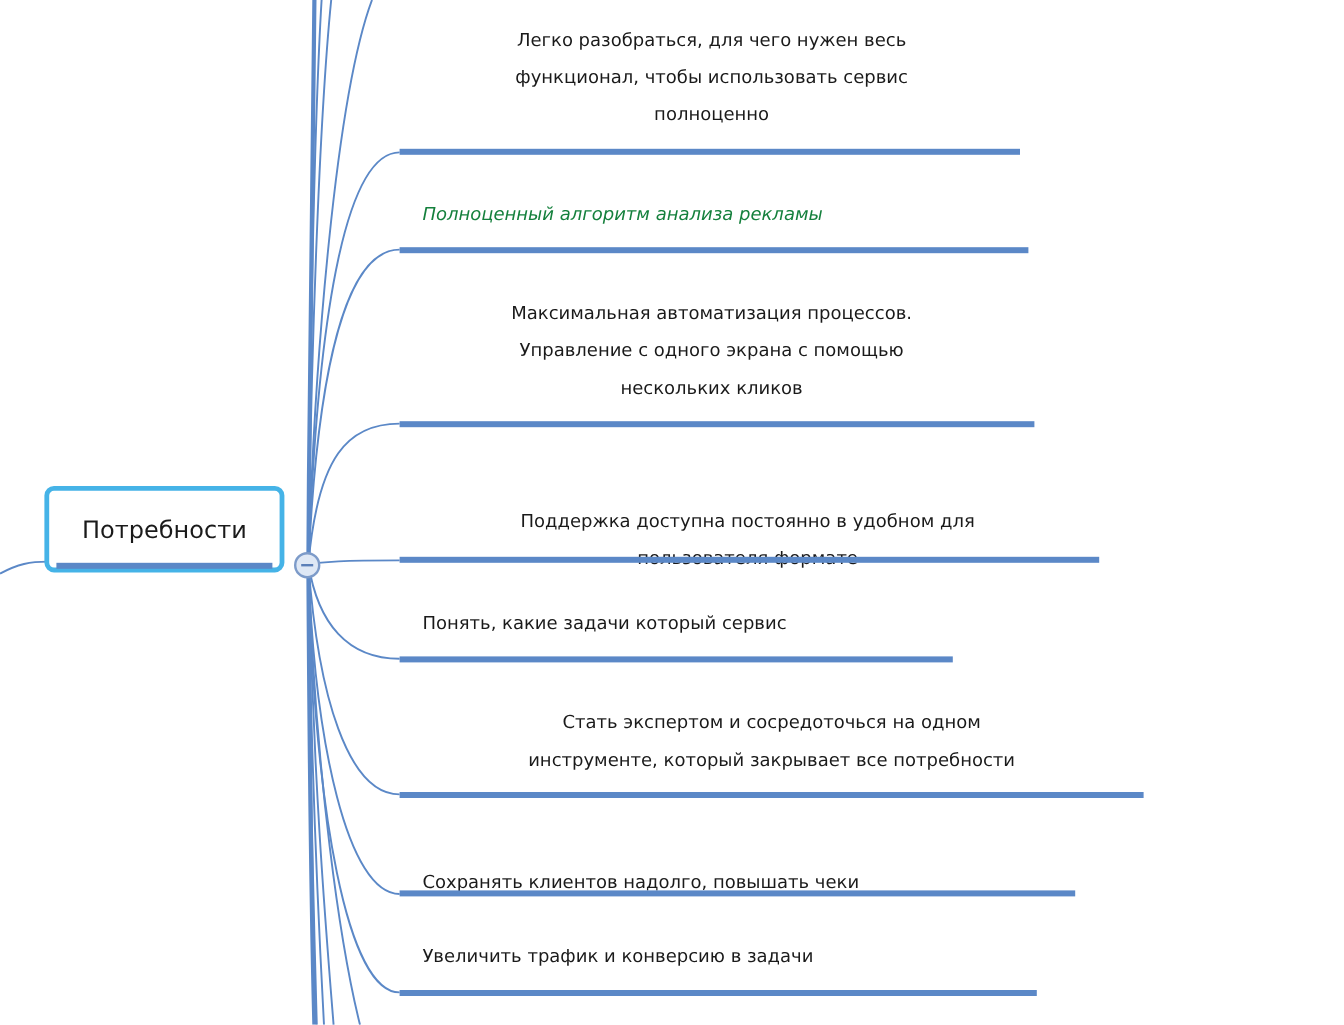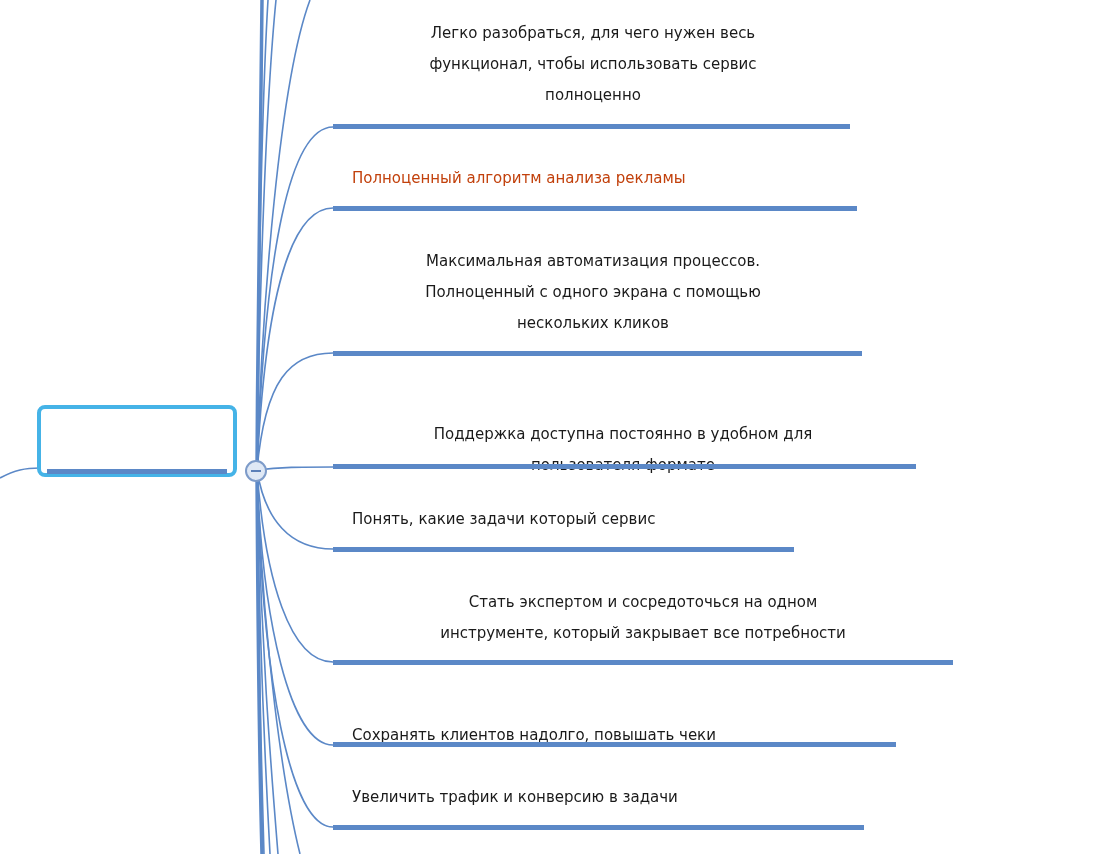--- a/index.html
+++ b/index.html
@@ -3,21 +3,21 @@
 <meta charset="utf-8">
 <style>
   html, body { margin:0; padding:0; background:#ffffff; }
   body { width:1120px; height:854px; position:relative; overflow:hidden; font-family:"Liberation Sans", sans-serif; }
   #map { position:absolute; left:0; top:0; width:1120px; height:854px; }
   .branch-text {
     position:absolute; font-family:"DejaVu Sans", sans-serif; font-size:15px; line-height:31px;
     color:#1a1a1a; text-align:center; white-space:pre-line;
   }
   .branch-text.left { text-align:left; }
-  .branch-text.red { color:#c2410c; }
+  .branch-text.red { color:#15803d;font-style:italic; }
   .underline { position:absolute; height:5px; background:#5b88c7; }
   .central {
     position:absolute; left:37px; top:405px; width:200px; height:72px;
     border:4px solid #45b3e7; border-radius:8px; box-sizing:border-box; background:#fff;
   }
   .central-label { position:absolute; left:0; right:0; top:20px; text-align:center;
     font-family:"DejaVu Sans", sans-serif; font-size:20px; color:#1a1a1a; }
   .central-bar { position:absolute; left:6px; right:6px; top:60px; height:5px; background:#5b88c7; }
   .collapse-btn {
     position:absolute; left:245px; top:460px; width:22px; height:22px; border-radius:50%;
@@ -51,34 +51,35 @@
 
     <path d="M0 478 C 15 470, 25 468, 40 468"></path>
   </g>
   <g stroke="#5b88c7" stroke-width="3.5" fill="none">
     <path d="M257 470 C 258 300, 260 120, 262 0"></path>
     <path d="M257 470 C 258 650, 260 780, 262 854"></path>
   </g>
 </svg>
 
 <div class="central">
+  <div class="central-label">Потребности</div>
   <div class="central-bar"></div>
 </div>
 <div class="collapse-btn"></div>
 
 <div class="branch-text" style="left:333px; top:18px; width:520px;">Легко разобраться, для чего нужен весь
 функционал, чтобы использовать сервис
 полноценно</div>
 <div class="underline" style="left:333px; top:124px; width:517px;"></div>
 
 <div class="branch-text left red" style="left:352px; top:163px; width:520px;">Полноценный алгоритм анализа рекламы</div>
 <div class="underline" style="left:333px; top:206px; width:524px;"></div>
 
 <div class="branch-text" style="left:333px; top:246px; width:520px;">Максимальная автоматизация процессов.
-Полноценный с одного экрана с помощью
+Управление с одного экрана с помощью
 нескольких кликов</div>
 <div class="underline" style="left:333px; top:351px; width:529px;"></div>
 
 <div class="branch-text" style="left:333px; top:391px; width:580px;margin-top:28px;">Поддержка доступна постоянно в удобном для
 пользователя формате</div>
 <div class="underline" style="left:333px; top:464px; width:583px;"></div>
 
 <div class="branch-text left" style="left:352px; top:504px; width:460px;">Понять, какие задачи который сервис</div>
 <div class="underline" style="left:333px; top:547px; width:461px;"></div>
 

